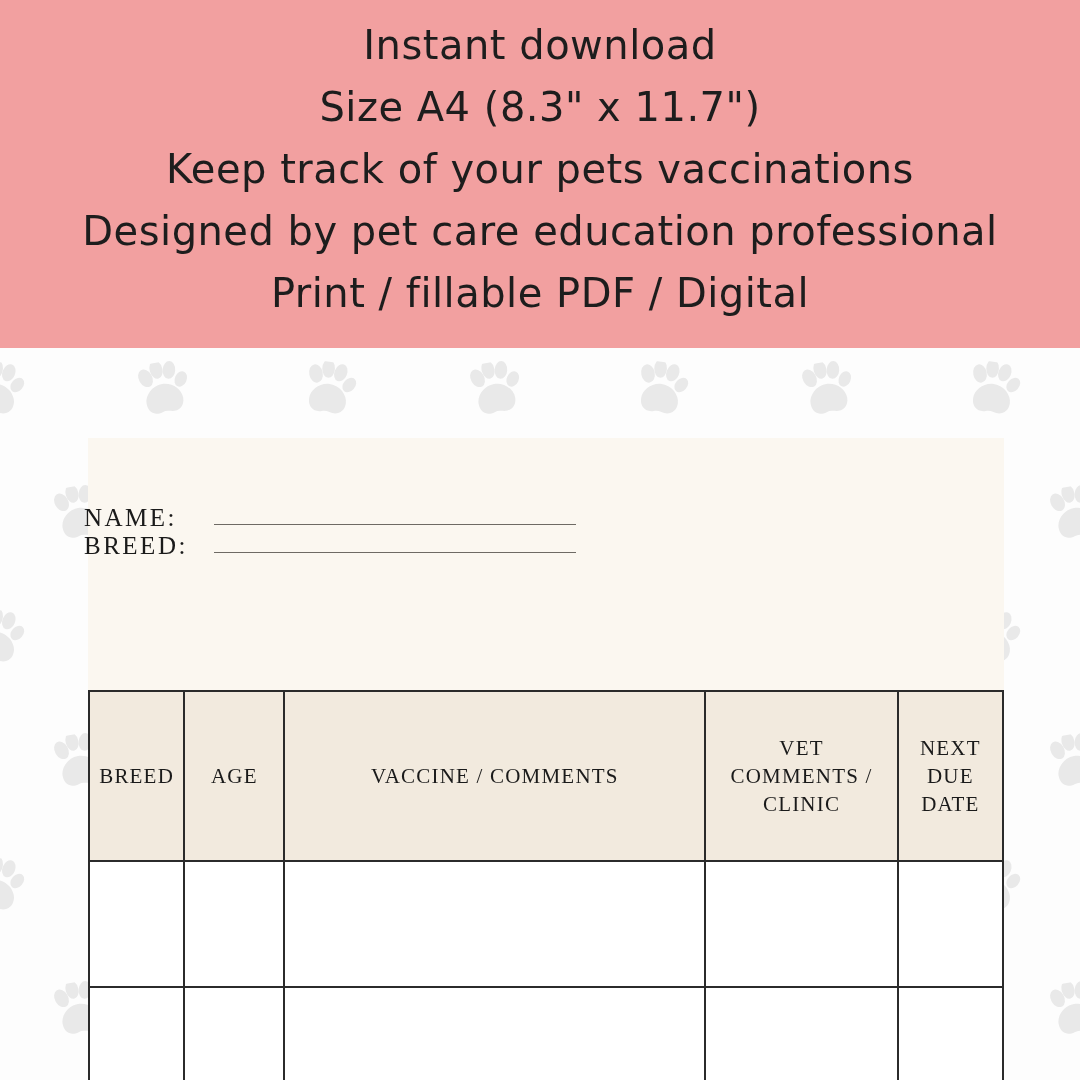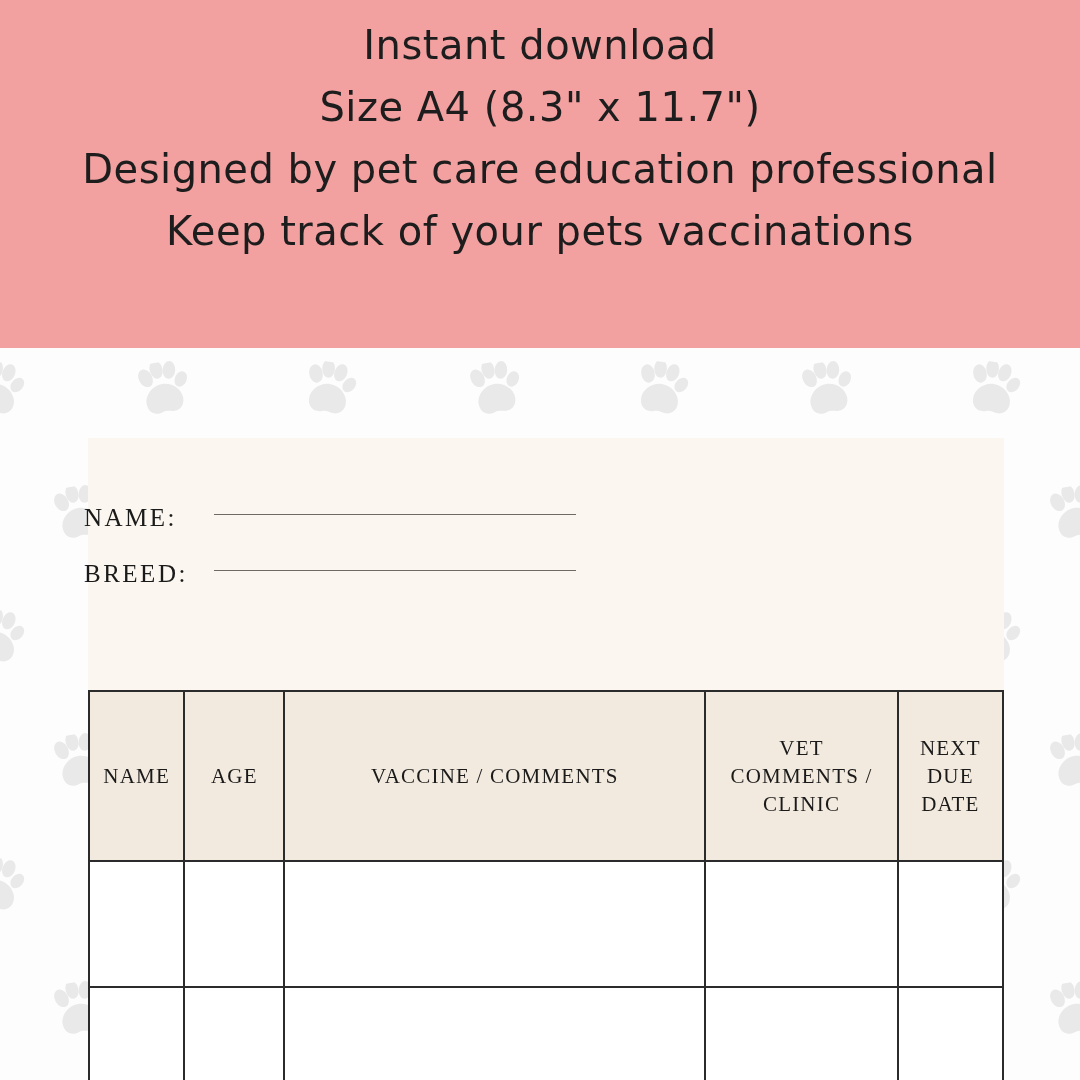--- a/index.html
+++ b/index.html
@@ -79,26 +79,26 @@
     font-size: 54px;
     letter-spacing: 8px;
     color: #1a1a1a;
     margin: 38px 0 0 0;
     padding: 0 10px;
     white-space: nowrap;
   }
 
   .field-row {
     display: flex;
-    align-items: center;
+    align-items: flex-end;
     margin-left: -4px;
     padding-left: 0;
   }
   #field-name { margin-top: 66px; }
-  #field-breed { margin-top: 28px; }
+  #field-breed { }
 
   .field-label {
     font-family: "Liberation Serif", serif;
     font-size: 25px;
     letter-spacing: 2.5px;
     color: #1a1a1a;
     width: 130px;
     padding-left: 0;
   }
   .field-line {
@@ -146,22 +146,23 @@
   .col-next    { width: 105px; }
 </style>
 </head>
 <body>
 
 <div id="page">
 
   <div id="promo-banner">
     <div class="promo-line">Instant download</div>
     <div class="promo-line">Size A4 (8.3" x 11.7")</div>
+    <div class="promo-line">Keep track of your pets vaccinations</div>
     <div class="promo-line">Designed by pet care education professional</div>
-    <div class="promo-line">Keep track of your pets vaccinations</div>
+    <div class="promo-line">Print / fillable PDF /  Digital</div>
   </div>
 
   <div id="paw-pattern">
       <div class="paw" style="left: -30px; top: 14px; transform: rotate(8deg);"><svg viewBox="0 0 64 66" xmlns="http://www.w3.org/2000/svg">
           <ellipse cx="14" cy="16" rx="8" ry="11" fill="#d9d9d9" transform="rotate(-20 14 16)"></ellipse>
           <ellipse cx="28" cy="8" rx="7.5" ry="11" fill="#d9d9d9" transform="rotate(-6 28 8)"></ellipse>
           <ellipse cx="43" cy="11" rx="7.5" ry="10.5" fill="#d9d9d9" transform="rotate(14 43 11)"></ellipse>
           <ellipse cx="55" cy="24" rx="7" ry="9.5" fill="#d9d9d9" transform="rotate(34 55 24)"></ellipse>
           <path d="M32 26 C44 26 54 36 54 46 C54 57 45 62 36 59 C33 58 30 58 27 59 C18 62 10 57 10 46 C10 36 20 26 32 26 Z" fill="#d9d9d9"></path>
         </svg></div>
@@ -470,21 +471,21 @@
   <table id="record-table">
     <colgroup>
       <col class="col-date">
       <col class="col-age">
       <col class="col-vaccine">
       <col class="col-vet">
       <col class="col-next">
     </colgroup>
     <thead>
       <tr>
-        <th>NAME</th>
+        <th>BREED</th>
         <th>AGE</th>
         <th>VACCINE / COMMENTS</th>
         <th>VET COMMENTS / CLINIC</th>
         <th>NEXT DUE DATE</th>
       </tr>
     </thead>
     <tbody>
       <tr>
         <td></td>
         <td></td>

